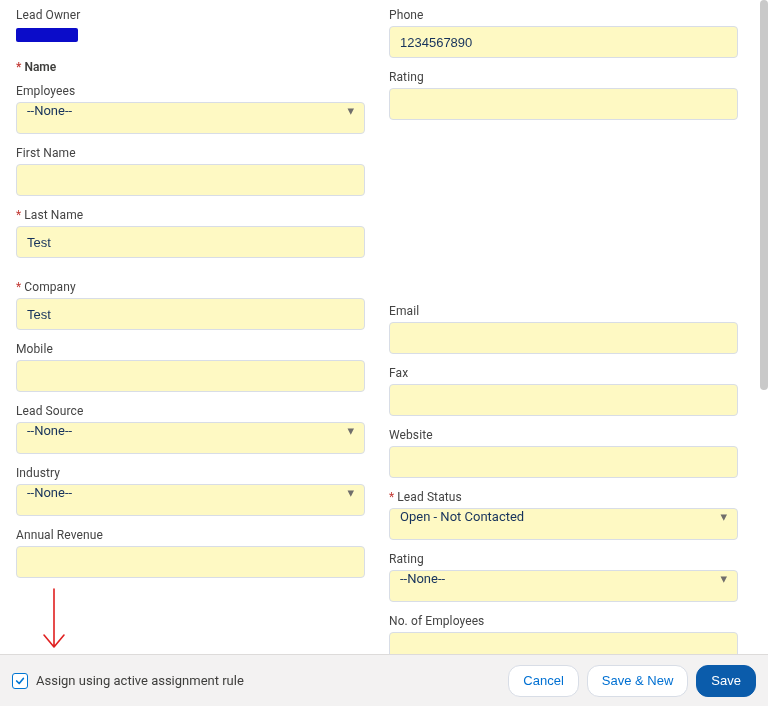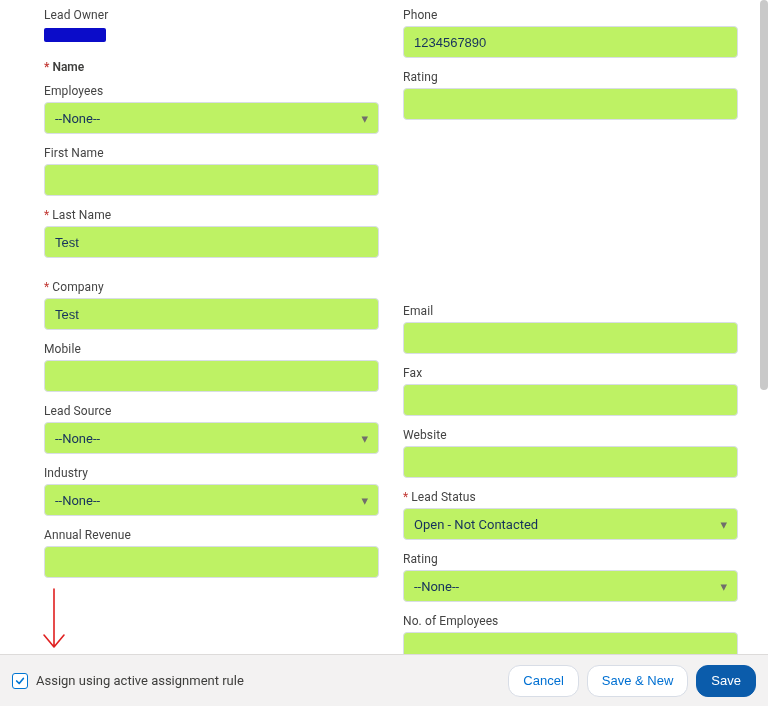--- a/index.html
+++ b/index.html
@@ -1,31 +1,31 @@
 <!DOCTYPE html>
 <html><head>
 <meta charset="utf-8">
 <style>
   * { box-sizing: border-box; }
   html, body { margin: 0; padding: 0; height: 100%; font-family: -apple-system, BlinkMacSystemFont, "Segoe UI", Roboto, Helvetica, Arial, sans-serif; font-size: 13px; color: #3e3e3c; background: #ffffff; }
   .frame { width: 768px; height: 711px; position: relative; overflow: hidden; }
   .scrollbar { position: absolute; top: 0; right: 0; width: 8px; height: 390px; background: #c9c9c9; border-radius: 4px; }
-  .form-area { padding: 8px 30px 0 44px; height: 659px; overflow: hidden; }
+  .form-area { padding: 8px 30px 0 16px; height: 659px; overflow: hidden; }
   .columns { display: flex; gap: 24px; }
   .col { flex: 1; }
   .field { margin-bottom: 12px; }
   .field-label { display: block; font-size: 12px; color: #444444; margin-bottom: 4px; letter-spacing: 0.1px; }
   .required { color: #c23934; margin-right: 3px; }
   .name-section { font-weight: 600; color: #3e3e3c; margin-top: 18px; margin-bottom: 10px; font-size: 12px; }
   .owner-redacted { width: 62px; height: 14px; background: #0b0cc9; border-radius: 2px; margin-top: 6px; margin-bottom: 8px; }
   input.text-input, .select-box, .blank-input {
-    width: 100%; height: 32px; border: 1px solid #d8dde6; border-radius: 4px; background: #bef264;
+    width: 100%; height: 32px; border: 1px solid #d8dde6; border-radius: 4px; background: #fef9c3;
     padding: 0 10px; font-size: 13px; color: #16325c; outline: none;
   }
-  .select-box { display: flex; align-items: center; justify-content: space-between; cursor: pointer; }
+  .select-box { display: flex; justify-content: space-between; cursor: pointer; }
   .select-box .caret { color: #706e6b; }
   .spacer-sm { height: 10px; }
   .footer {
     position: absolute; bottom: 5px; left: 0; right: 0; height: 52px;
     background: #f3f2f2; border-top: 1px solid #dddbda;
     display: flex; align-items: center; justify-content: space-between;
     padding: 0 12px;
   }
   .footer-left { display: flex; align-items: center; gap: 8px; }
   .checkbox {

